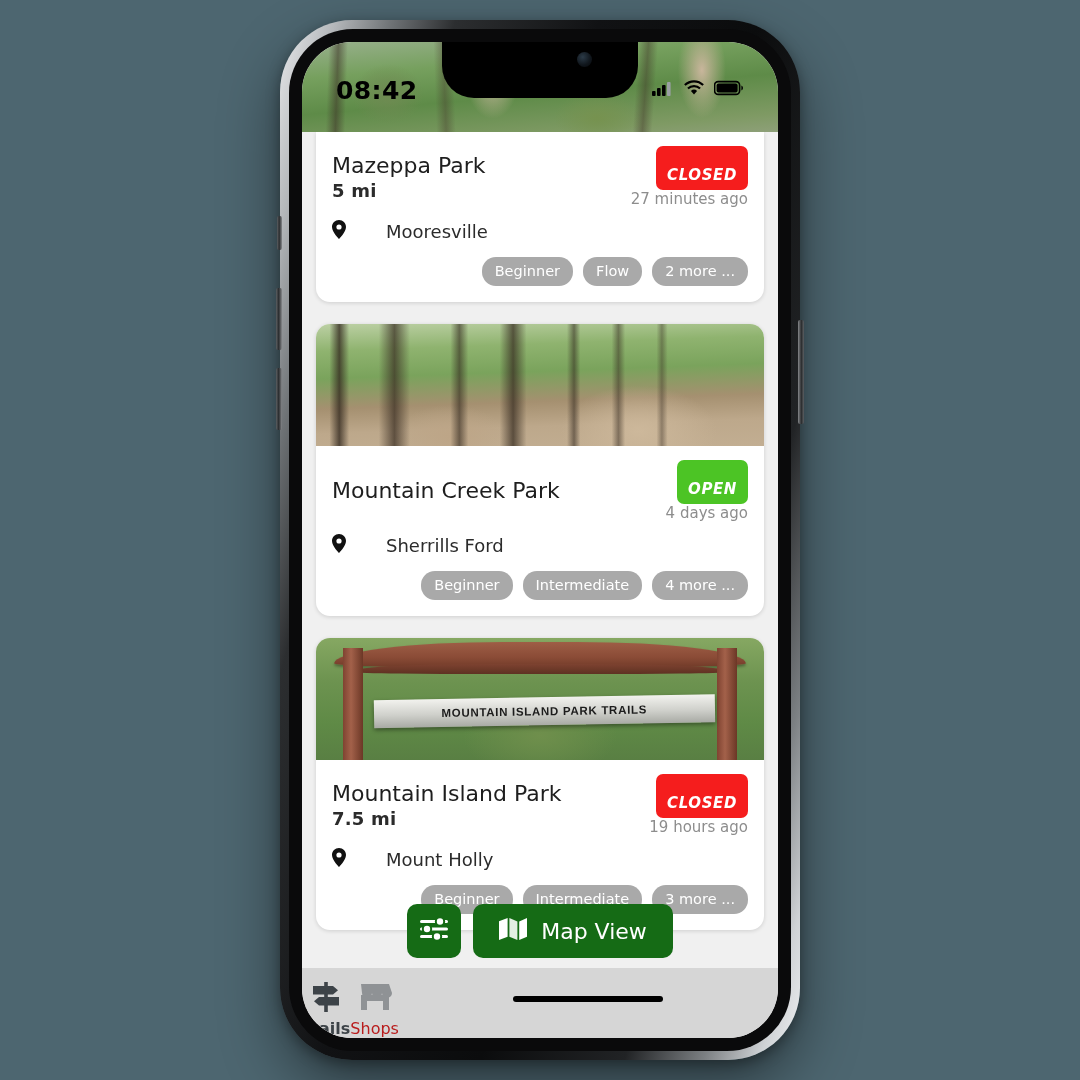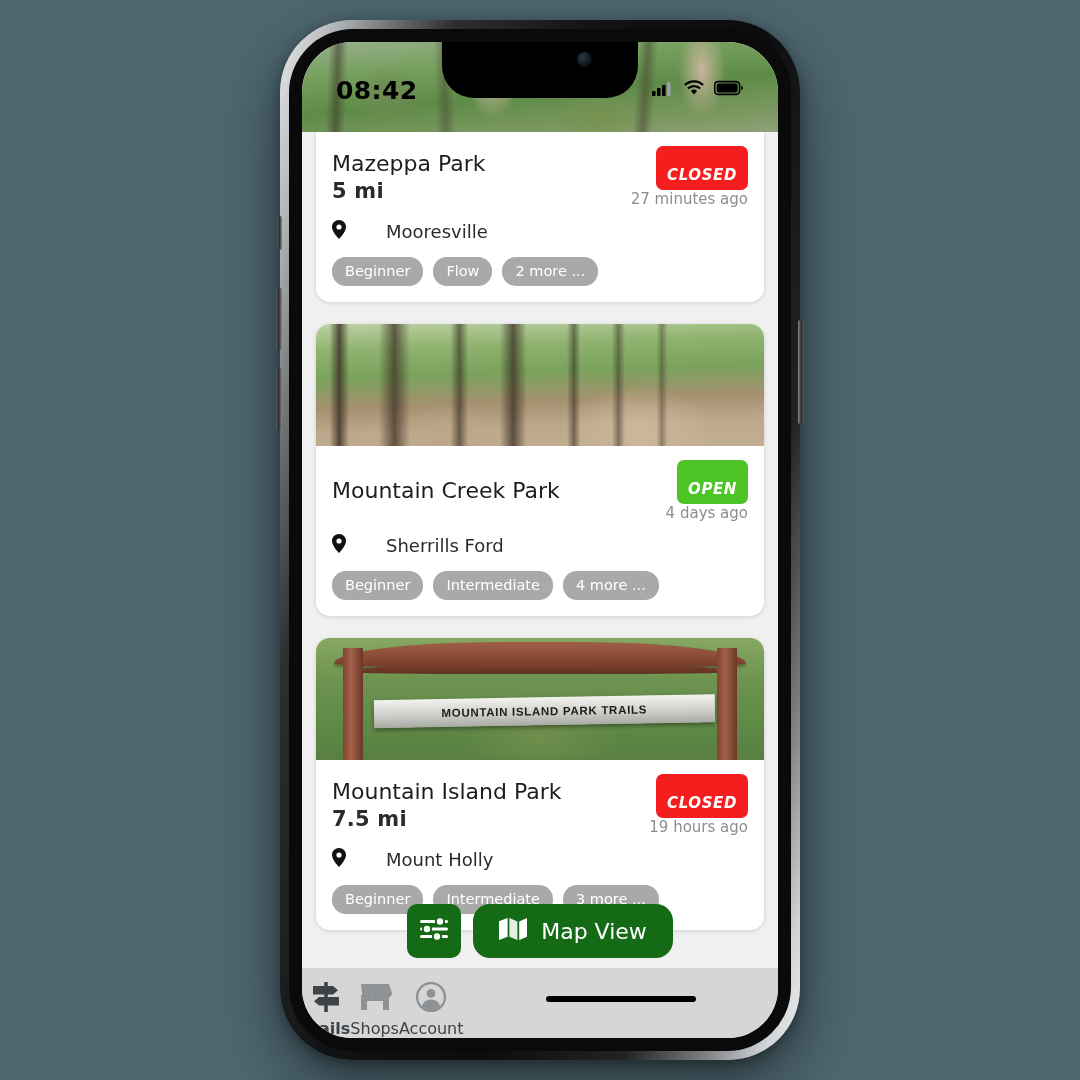--- a/index.html
+++ b/index.html
@@ -136,63 +136,63 @@
     height: 28px; background: linear-gradient(180deg,#f2f2ee,#cfd0cb 55%,#a8aaa4);
     display: flex; align-items: center; justify-content: center;
     color: #1c1c1c; font-size: 11.5px; font-weight: 700; letter-spacing: .7px;
     font-family: "Liberation Sans", sans-serif;
     box-shadow: 0 2px 4px rgba(0,0,0,.4);
   }
 
   .card-body { padding: 14px 16px 16px 16px; position: relative; }
   .row-top { display: flex; justify-content: space-between; align-items: center; }
   .park-name { font-size: 22px; color: #1e1e1e; font-weight: 400; line-height: 1.15; }
-  .park-dist { font-size: 21px; color: #2b2b2b; font-weight: 800; margin-top: 2px; letter-spacing: .2px; }
+  .park-dist { font-size: 18px; color: #2b2b2b; font-weight: 800; margin-top: 2px; letter-spacing: .2px; }
   .right-col { text-align: right; flex: none; padding-left: 10px; }
 
   .badge {
     display: inline-block; padding: 20px 11px 6px 11px; border-radius: 7px;
     color: #fff; font-size: 15px; font-weight: 800; font-style: italic;
     letter-spacing: .6px; font-family: "DejaVu Sans", sans-serif;
     text-transform: uppercase;
   }
   .badge.closed { background: #f51d1d; }
   .badge.open   { background: #4cc425; }
   .updated { font-size: 15px; color: #8d8d8d; }
 
   .loc { display: flex; align-items: center; gap: 8px; margin-top: 12px; }
   .loc-name { font-size: 18px; color: #2b2b2b; margin-left: 32px; }
 
-  .tags { display: flex; gap: 10px; margin-top: 14px; flex-wrap: wrap; }
+  .tags { display: flex; gap: 10px; margin-top: 14px; flex-wrap: wrap; justify-content: flex-end; }
   .tag {
     background: #a9a9a9; color: #fff; font-size: 14.5px;
     padding: 6px 13px 7px 13px; border-radius: 14px; white-space: nowrap;
   }
 
   
   .fab-row {
     position: absolute; left: 0; right: 0; bottom: 10px;
     display: flex; justify-content: center; align-items: center; gap: 12px;
     z-index: 6; pointer-events: none;
   }
   .fab { pointer-events: auto; background: #156b15; border-radius: 10px; }
   .fab-filter { width: 54px; height: 54px; display: flex; align-items: center; justify-content: center; }
   .fab-map {
     height: 54px; padding: 0 26px; display: flex; align-items: center; gap: 14px;
-    color: #fff; font-size: 22px; border-radius: 17px;
+    color: #fff; font-size: 22px;
   }
 
   
   .tabbar {
     flex: none; background: #d6d6d6; padding: 14px 0 0 0;
     display: flex; flex-direction: row;
   }
   .tabs { display: flex; }
   .tab { flex: 1; display: flex; flex-direction: column; align-items: center; gap: 7px; }
-  .tab-label { font-size: 16px; color: #404040; }
+  .tab-label { font-size: 16px; color: #b91c1c; }
   .tab.active .tab-label { color: #3d4348; font-weight: 800; }
   .tab svg { display: block; }
   .home-ind { width: 150px; height: 6px; background: #000; border-radius: 4px; margin: 14px auto 9px auto; }
 </style>
 </head>
 <body>
 
 <div class="phone-wrap">
   <div class="phone-outer"></div>
   <div class="phone-bezel"></div>
@@ -372,28 +372,18 @@
         <div class="tab">
           <span>
             <svg width="34" height="30" viewBox="0 0 34 30">
               <path d="M3 2h28l3 9a5 5 0 0 1-10 0 5 5 0 0 1-10 0 5 5 0 0 1-10 0z" fill="#8f9295"></path>
               <path d="M3 13h28v15H3z" fill="#8f9295"></path>
               <rect x="9" y="19" width="16" height="9" fill="#d6d6d6"></rect>
             </svg>
           </span>
           <span class="tab-label">Shops</span>
         </div>
-        <div class="tab">
-          <span>
-            <svg width="30" height="30" viewBox="0 0 30 30">
-              <circle cx="15" cy="15" r="14" fill="none" stroke="#8f9295" stroke-width="2.4"></circle>
-              <circle cx="15" cy="11.4" r="4.4" fill="#8f9295"></circle>
-              <path d="M5.6 24.6a9.8 9.8 0 0 1 18.8 0 14 14 0 0 1-18.8 0z" fill="#8f9295"></path>
-            </svg>
-          </span>
-          <span class="tab-label">Account</span>
-        </div>
       </div>
       <div class="home-ind"></div>
     </div>
 
   </div>
 </div>
 
 </body></html>

